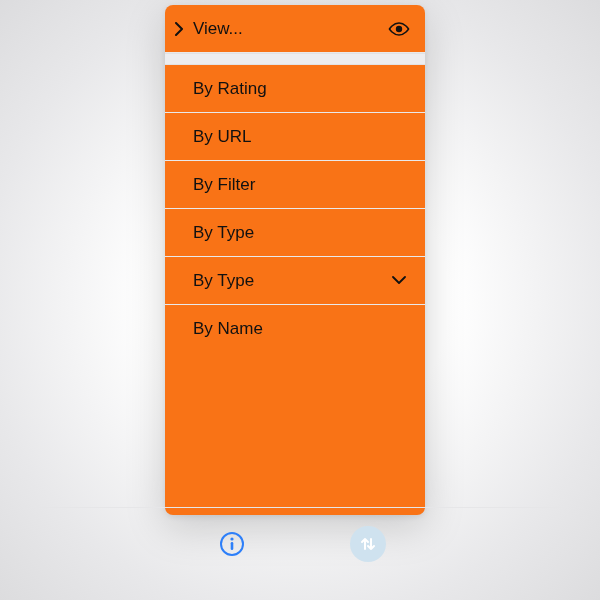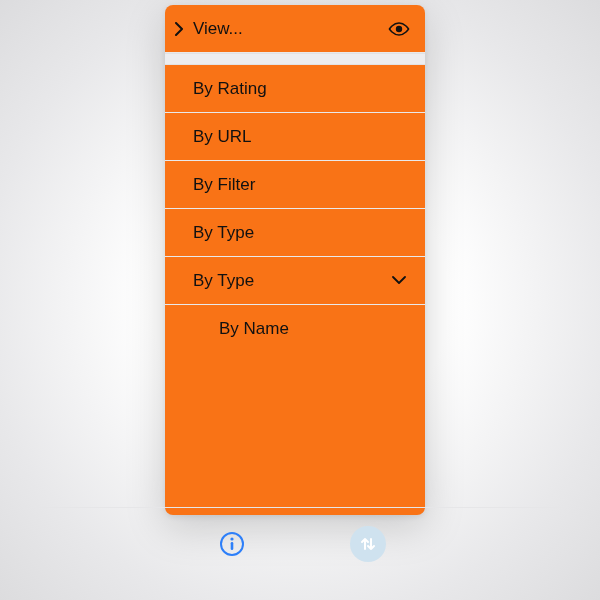--- a/index.html
+++ b/index.html
@@ -22,21 +22,21 @@
   .row{
     height:48px;
     border-bottom:1px solid #e9e9ea;
     display:flex;
     align-items:center;
     font-size:17px;
     color:#111;
     padding:0 14px 0 0;
     box-sizing:border-box;
   }
-  .row:last-child{border-bottom:none;padding-left:26px;}
+  .row:last-child{border-bottom:none;}
   .chev-cell{
     width:28px;
     display:flex;
     justify-content:center;
     align-items:center;
     flex:0 0 28px;
   }
   .label{
     flex:1;
   }

